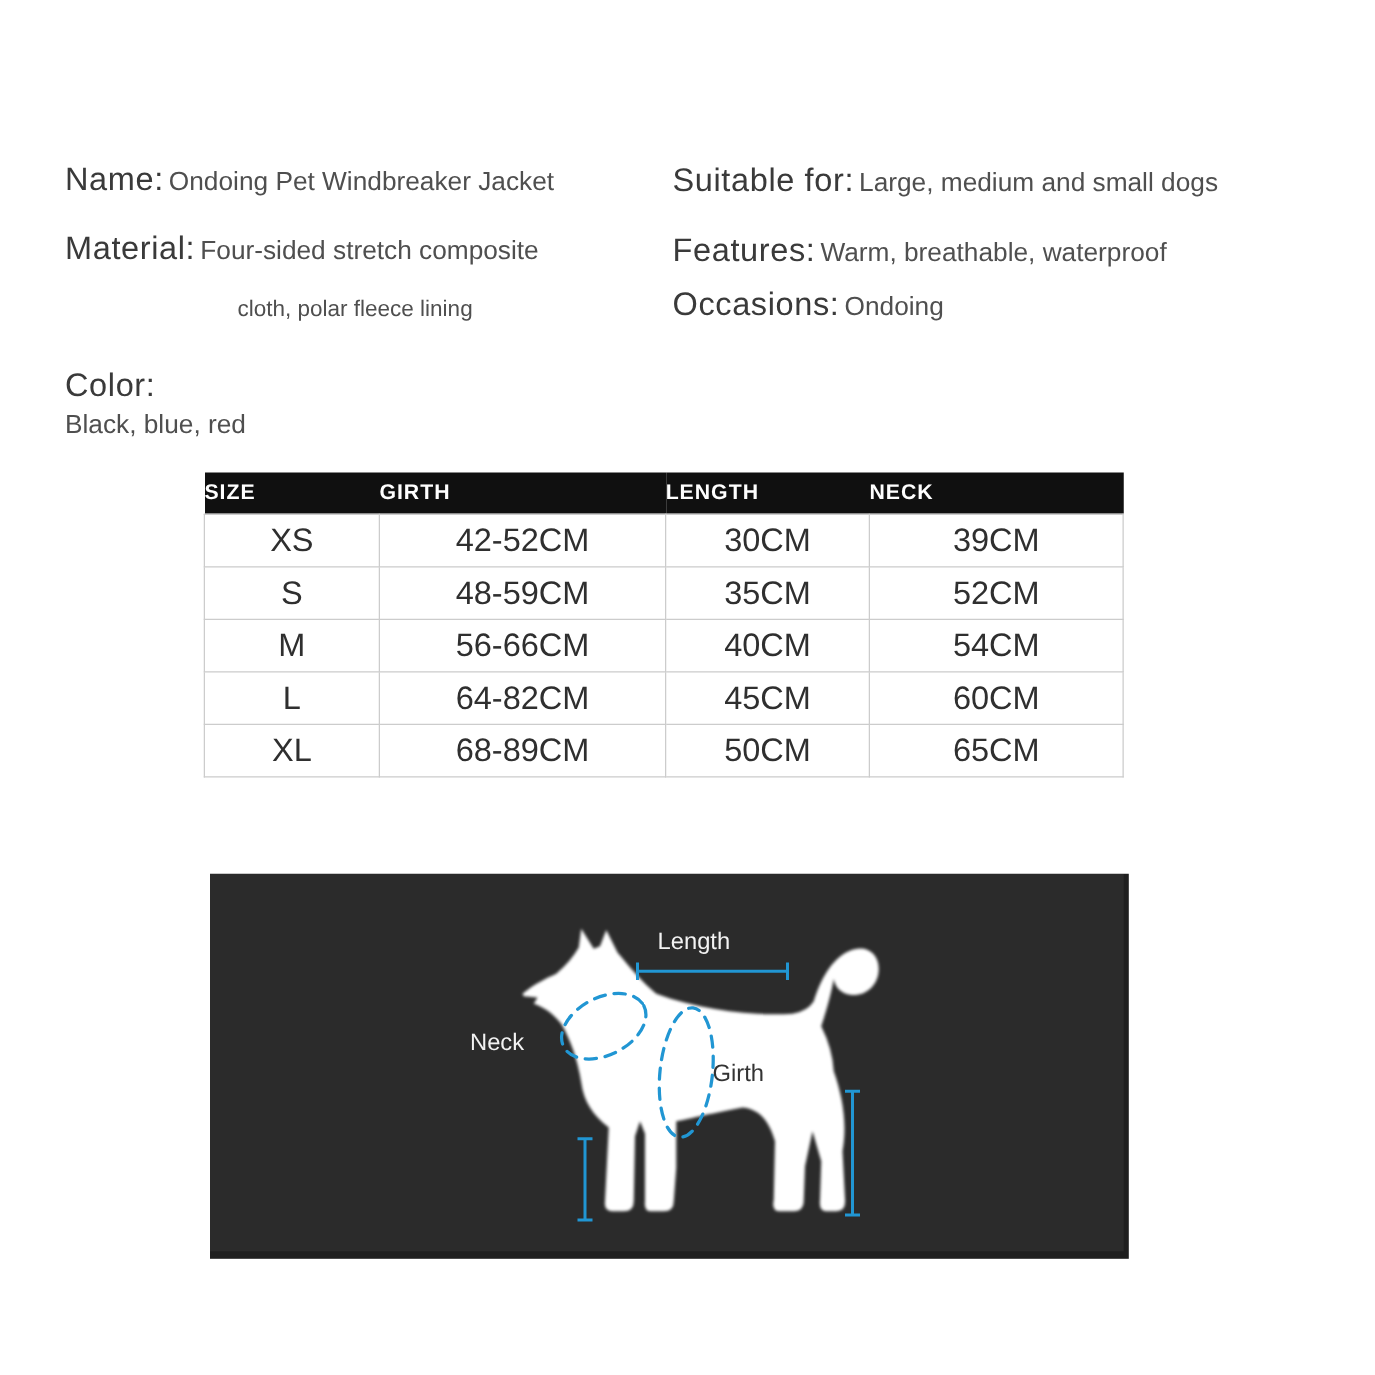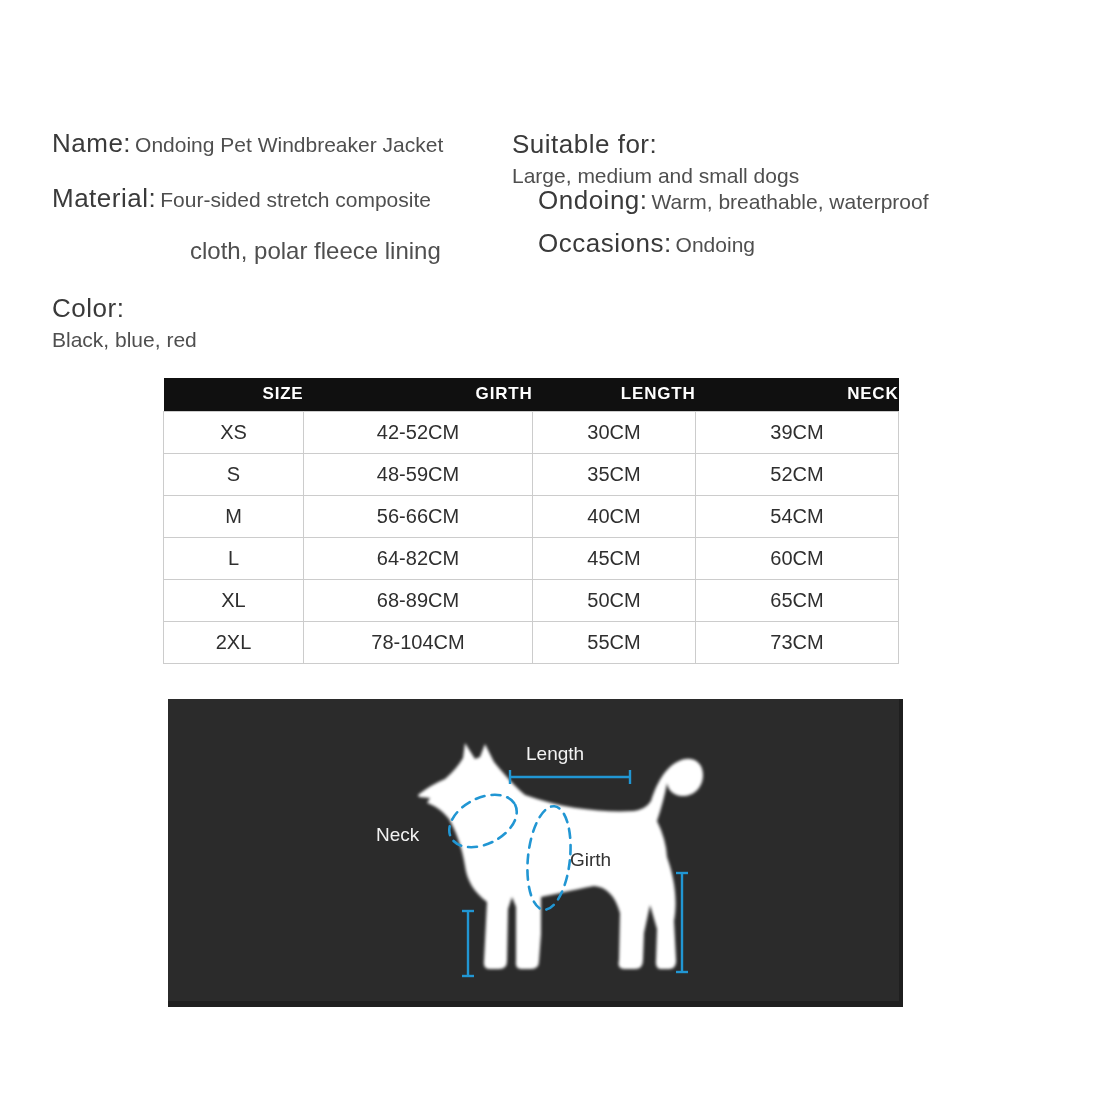--- a/index.html
+++ b/index.html
@@ -26,21 +26,21 @@
     font-size: 26px;
     color: #3a3a3a;
     letter-spacing: 0.5px;
   }
   .spec-value {
     font-size: 21px;
     color: #4f4f4f;
   }
   .spec-cont {
     position: absolute;
-    font-size: 24px;
+    font-size: 18px;
     color: #4f4f4f;
     white-space: nowrap;
   }
 
   
   .size-table {
     position: absolute;
     left: 163px;
     top: 378px;
     width: 735px;
@@ -51,28 +51,28 @@
   .size-table col.c2 { width: 229px; }
   .size-table col.c3 { width: 163px; }
   .size-table col.c4 { width: 203px; }
   .size-table thead th {
     background: #101010;
     color: #ffffff;
     font-size: 17px;
     font-weight: 700;
     letter-spacing: 0.8px;
     height: 33px;
-    text-align: right;
+    text-align: left;
     border: none;
   }
   .size-table tbody td {
     height: 42px;
     text-align: center;
     vertical-align: middle;
-    font-size: 20px;
+    font-size: 26px;
     color: #2f2f2f;
     border: 1px solid #cccccc;
     background: #ffffff;
   }
 
   
   .diagram-panel {
     position: absolute;
     left: 168px;
     top: 699px;
@@ -112,27 +112,27 @@
       <span class="spec-label">Material:</span>
       <span class="spec-value">Four-sided stretch composite</span>
     </div>
     <div class="spec-cont" style="left:190px; top:237px;">cloth, polar fleece lining</div>
 
     <div class="spec-row" style="left:52px; top:293px;flex-direction:column;">
       <span class="spec-label">Color:</span>
       <span class="spec-value">Black, blue, red</span>
     </div>
 
-    <div class="spec-row" style="left:512px; top:129px;flex-direction:column;">
+    <div class="spec-row" style="left:538px; top:129px;">
       <span class="spec-label">Suitable for:</span>
       <span class="spec-value">Large, medium and small dogs</span>
     </div>
 
     <div class="spec-row" style="left:538px; top:185px;">
-      <span class="spec-label">Ondoing:</span>
+      <span class="spec-label">Features:</span>
       <span class="spec-value">Warm, breathable, waterproof</span>
     </div>
 
     <div class="spec-row" style="left:538px; top:228px;">
       <span class="spec-label">Occasions:</span>
       <span class="spec-value">Ondoing</span>
     </div>
 
   </section>
 
@@ -174,26 +174,20 @@
         <td>L</td>
         <td>64-82CM</td>
         <td>45CM</td>
         <td>60CM</td>
       </tr>
       <tr>
         <td>XL</td>
         <td>68-89CM</td>
         <td>50CM</td>
         <td>65CM</td>
-      </tr>
-      <tr>
-        <td>2XL</td>
-        <td>78-104CM</td>
-        <td>55CM</td>
-        <td>73CM</td>
       </tr>
     </tbody>
   </table>
 
   <div class="diagram-panel">
 
     <svg viewBox="0 0 735 308" aria-hidden="true">
       <defs>
         <filter id="soft" x="-10%" y="-10%" width="120%" height="120%">
           <feGaussianBlur stdDeviation="1.4"></feGaussianBlur>

